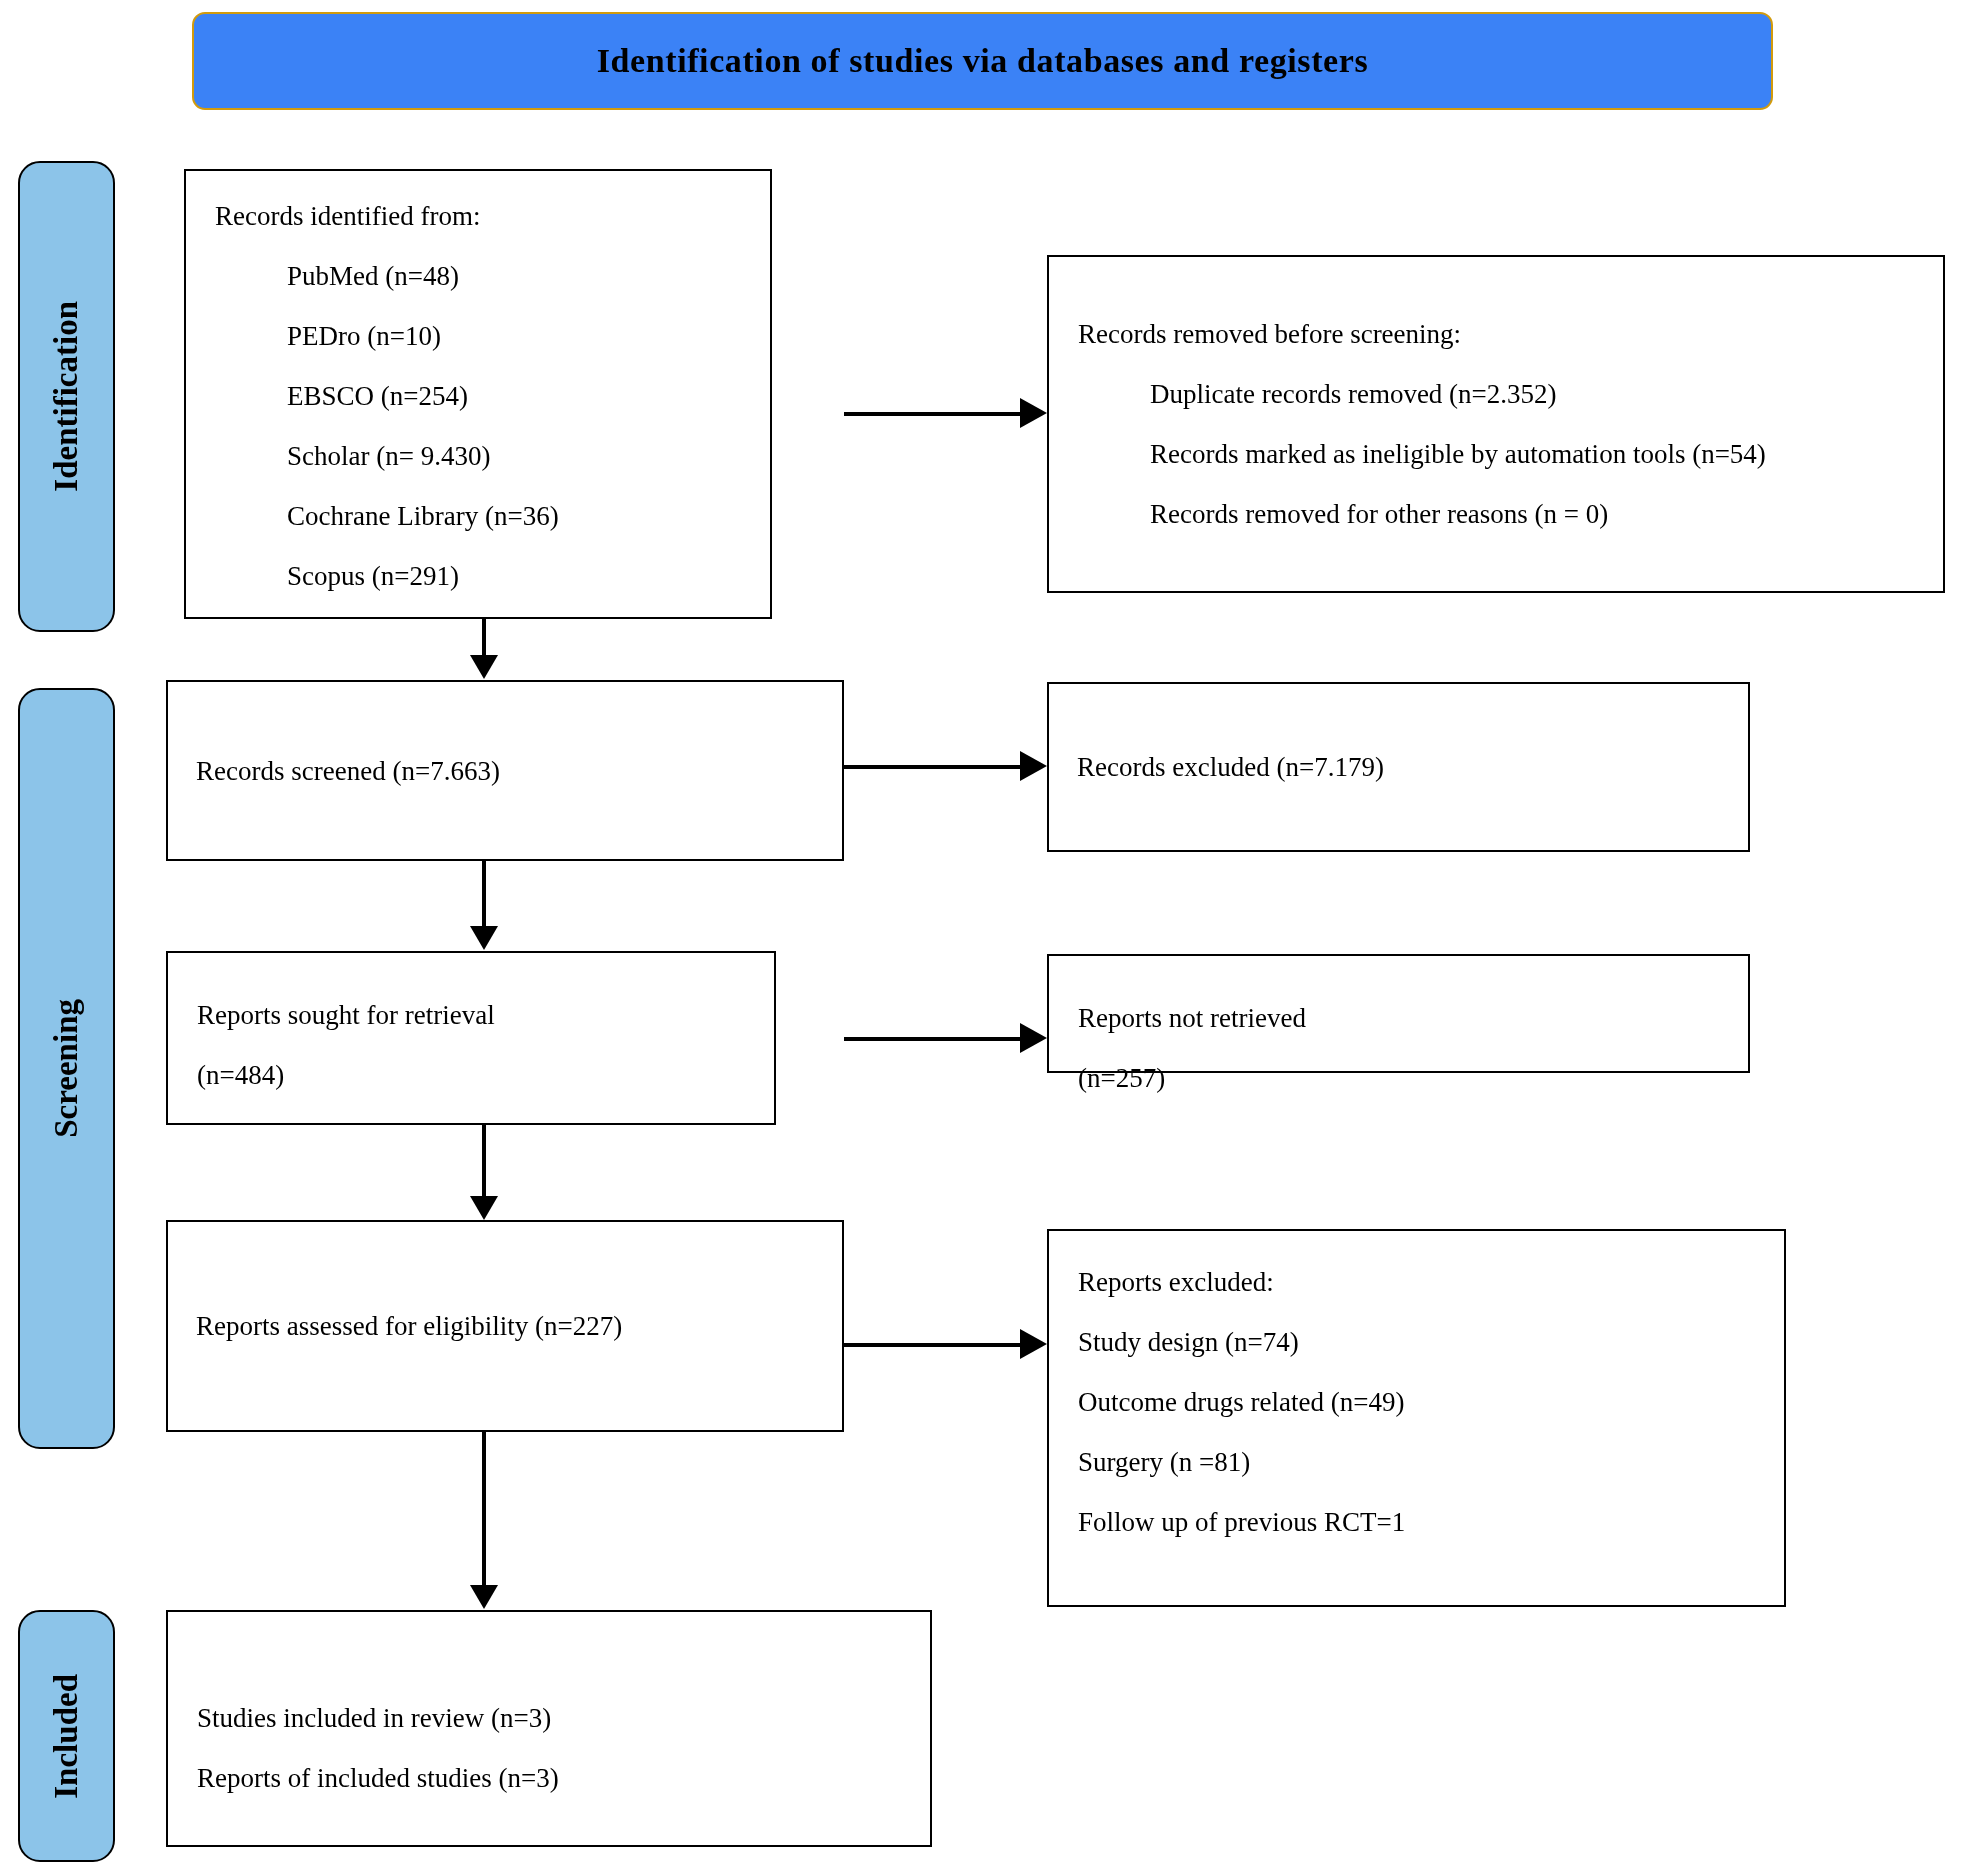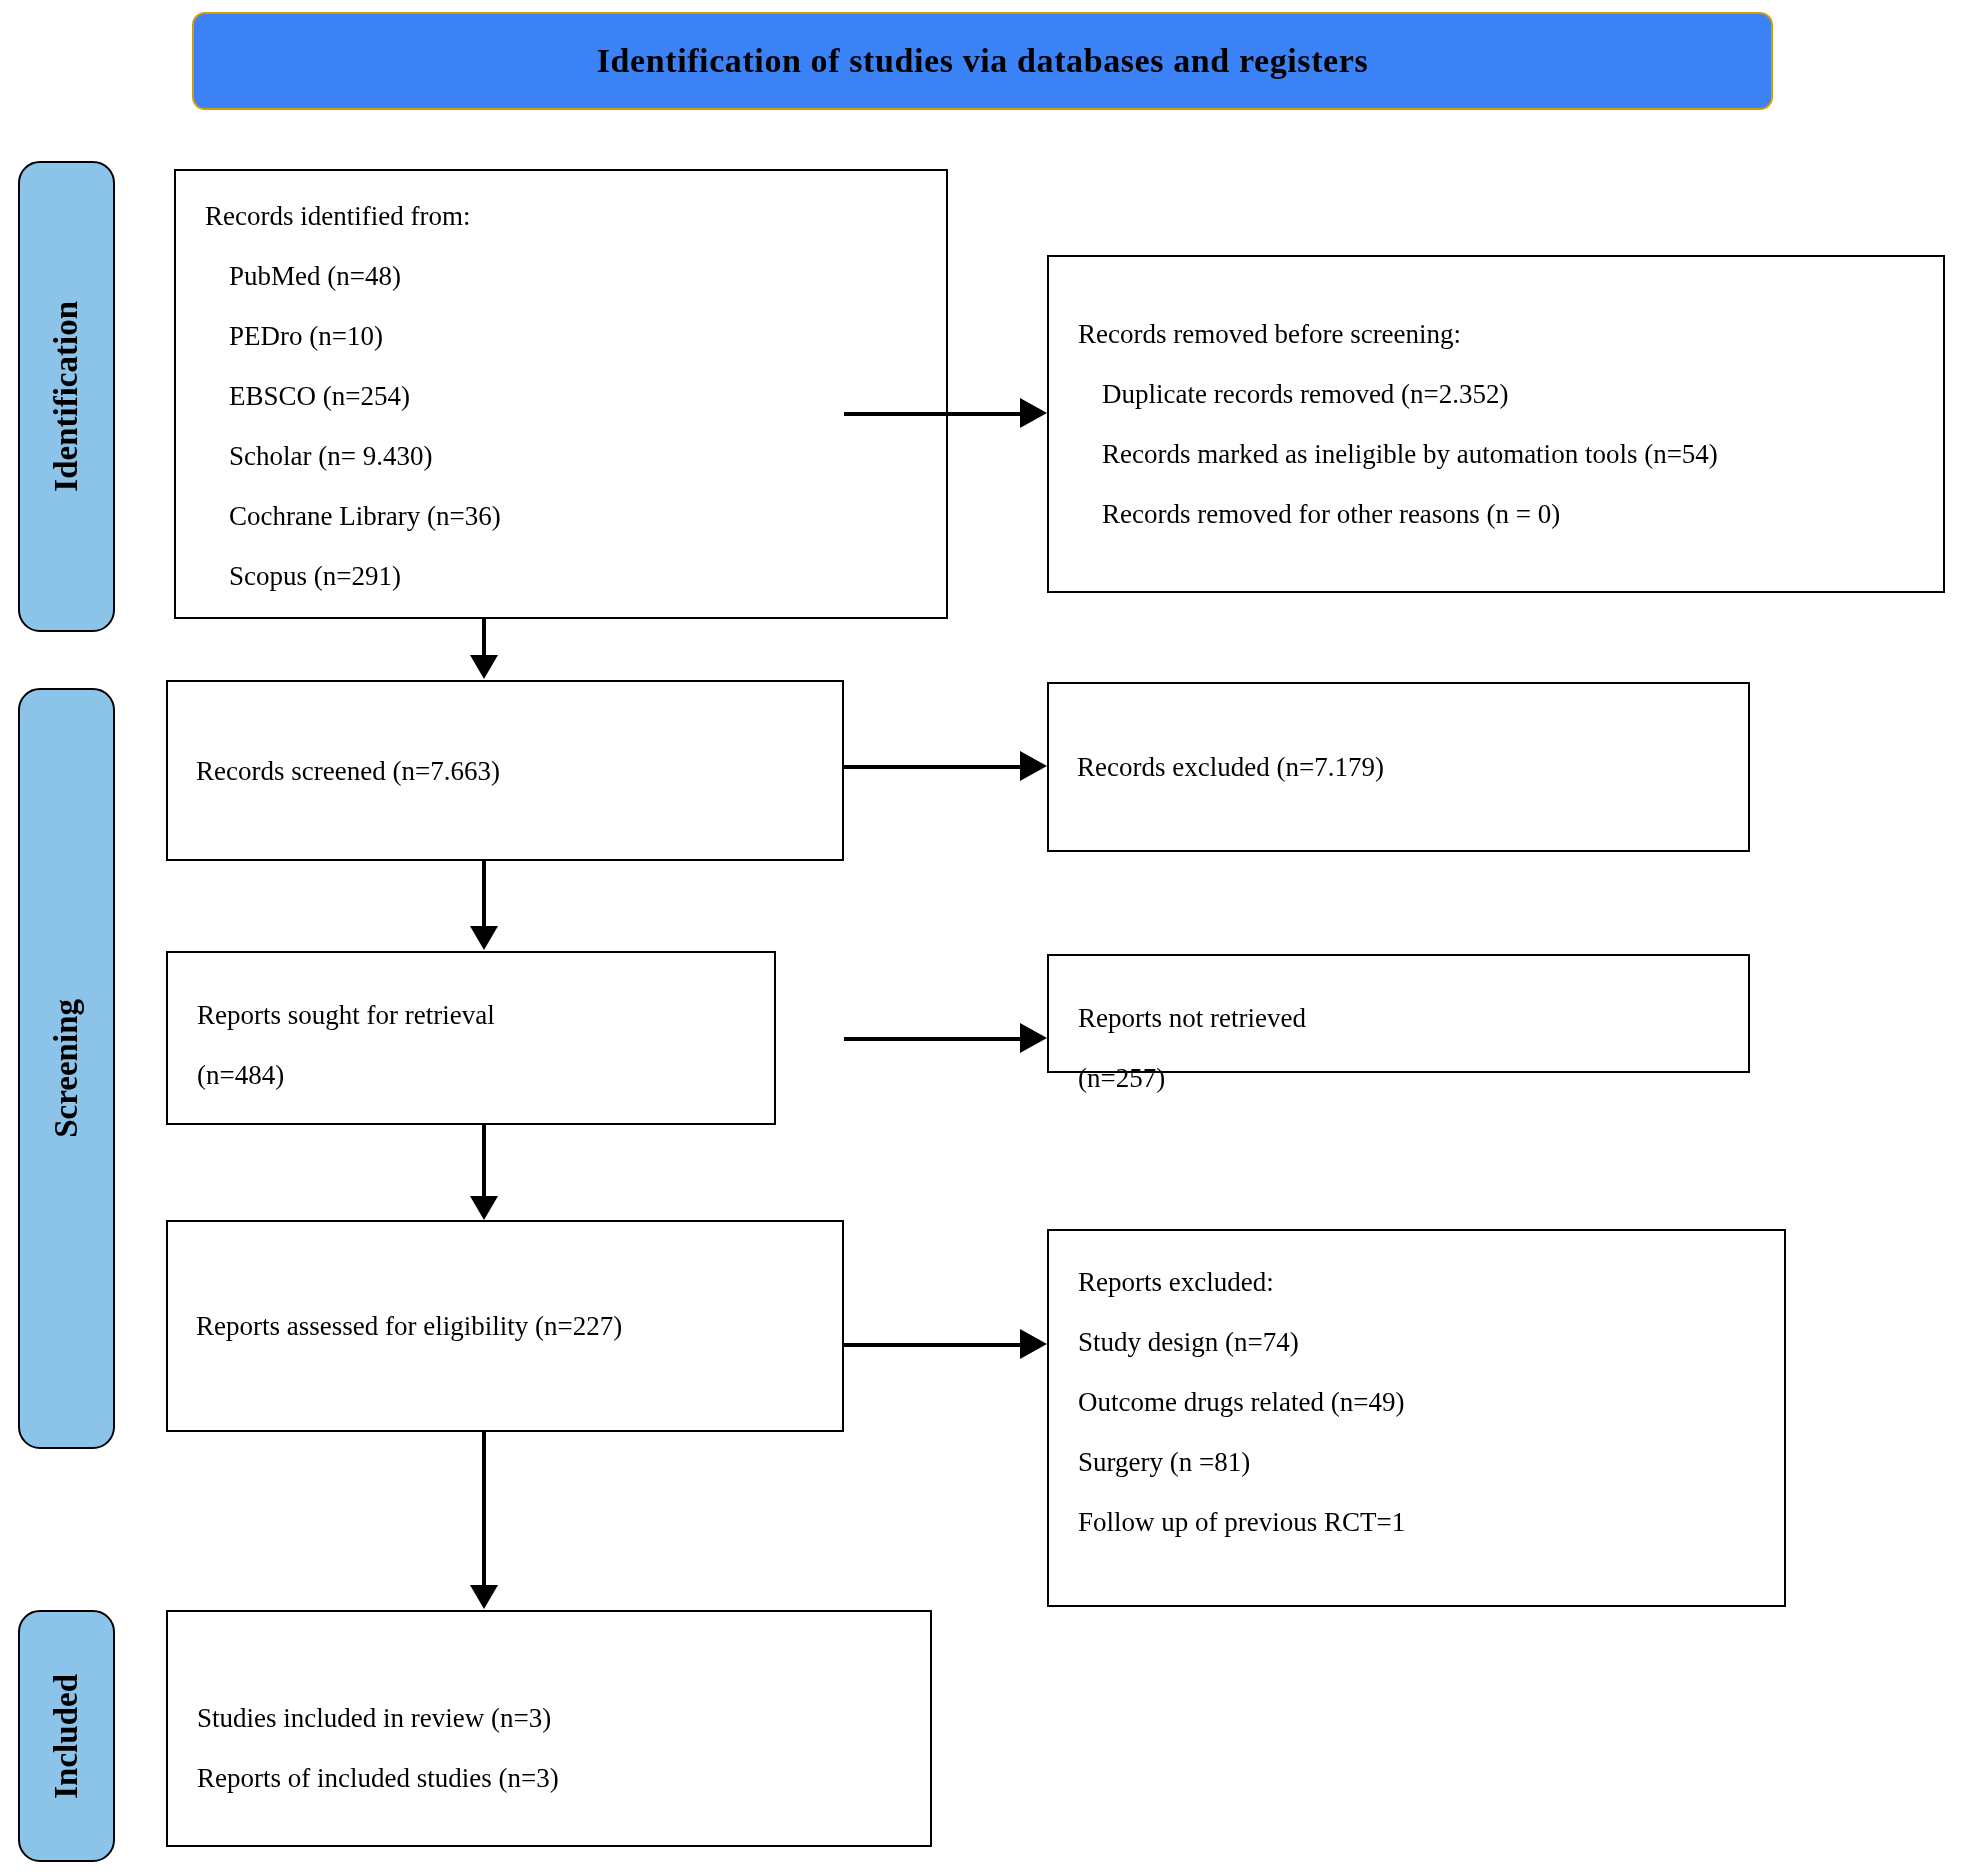--- a/index.html
+++ b/index.html
@@ -31,24 +31,24 @@
   }
   .stage.identification{top:161px;height:471px;}
   .stage.screening{top:688px;height:761px;}
   .stage.included{top:1610px;height:252px;}
   
   .fbox{
     position:absolute;background:#fff;border:2.9px solid #000;
     box-sizing:border-box;font-size:27px;line-height:60px;
   }
   .fbox .pad{padding-left:29px;padding-right:11.7px;}
-  .fbox .indent{margin-left:24px;}
+  .fbox .indent{margin-left:72px;}
   .center-one{display:flex;align-items:center;}
   .center-one .pad{padding-left:28px;}
-  #box1{left:174px;top:169px;width:774px;height:450px;}
+  #box1{left:184px;top:169px;width:588px;height:450px;}
   #box1 .pad{padding-top:14.6px;}
   #rbox1{left:1047px;top:255px;width:898px;height:338px;}
   #rbox1 .pad{padding-top:47px;}
   #box2{left:166px;top:680px;width:678px;height:181px;}
   #rbox2{left:1047px;top:682px;width:703px;height:170px;}
   #box3{left:166px;top:951px;width:610px;height:174px;}
   #box3 .pad{padding-top:32px;}
   #rbox3{left:1047px;top:954px;width:703px;height:119px;}
   #rbox3 .pad{padding-top:32px;}
   #box4{left:166px;top:1220px;width:678px;height:212px;}

